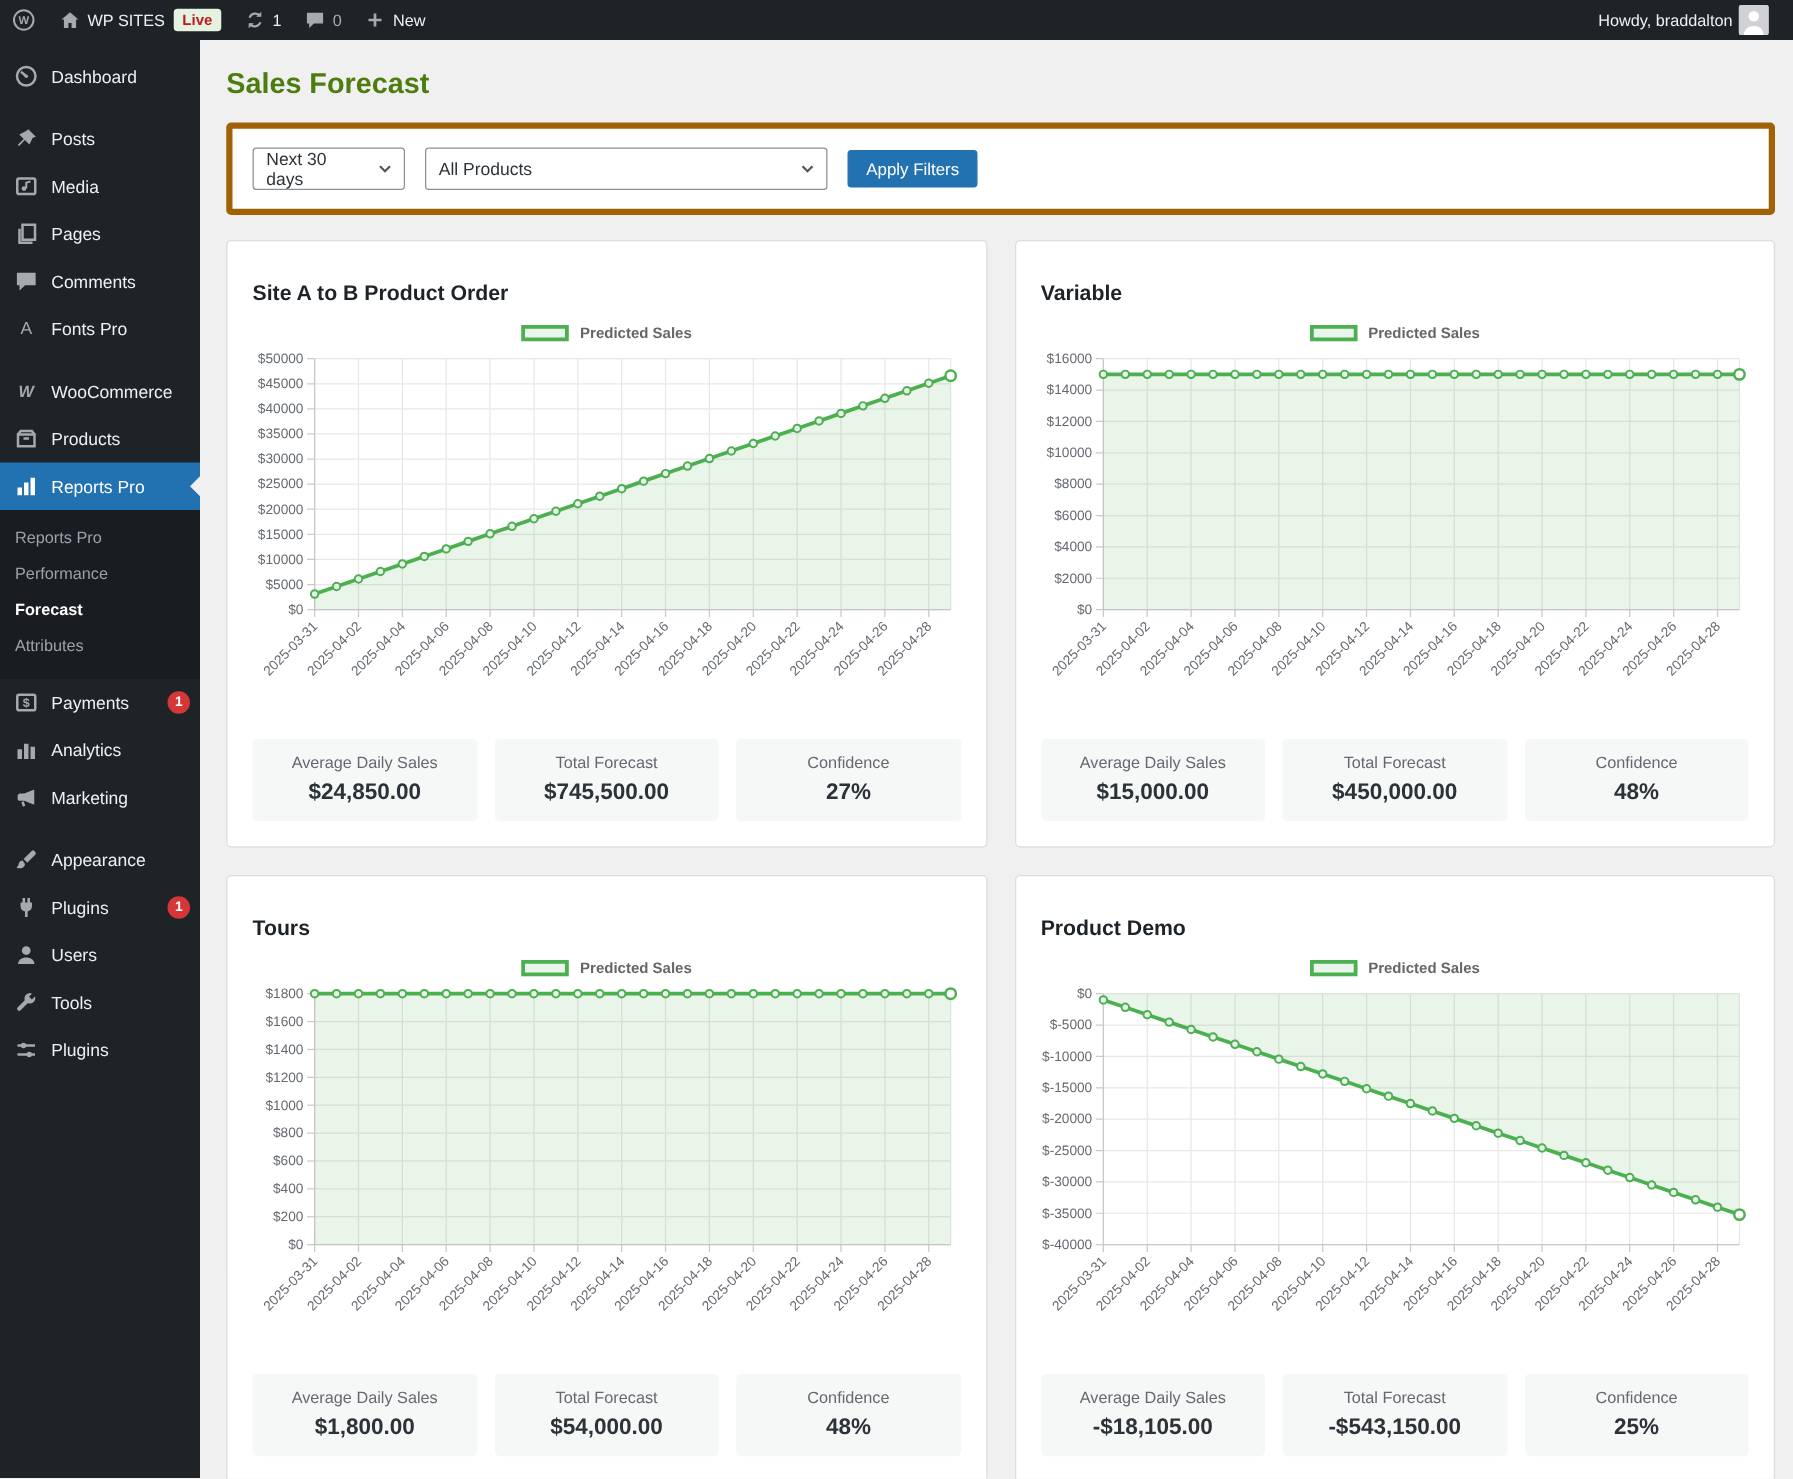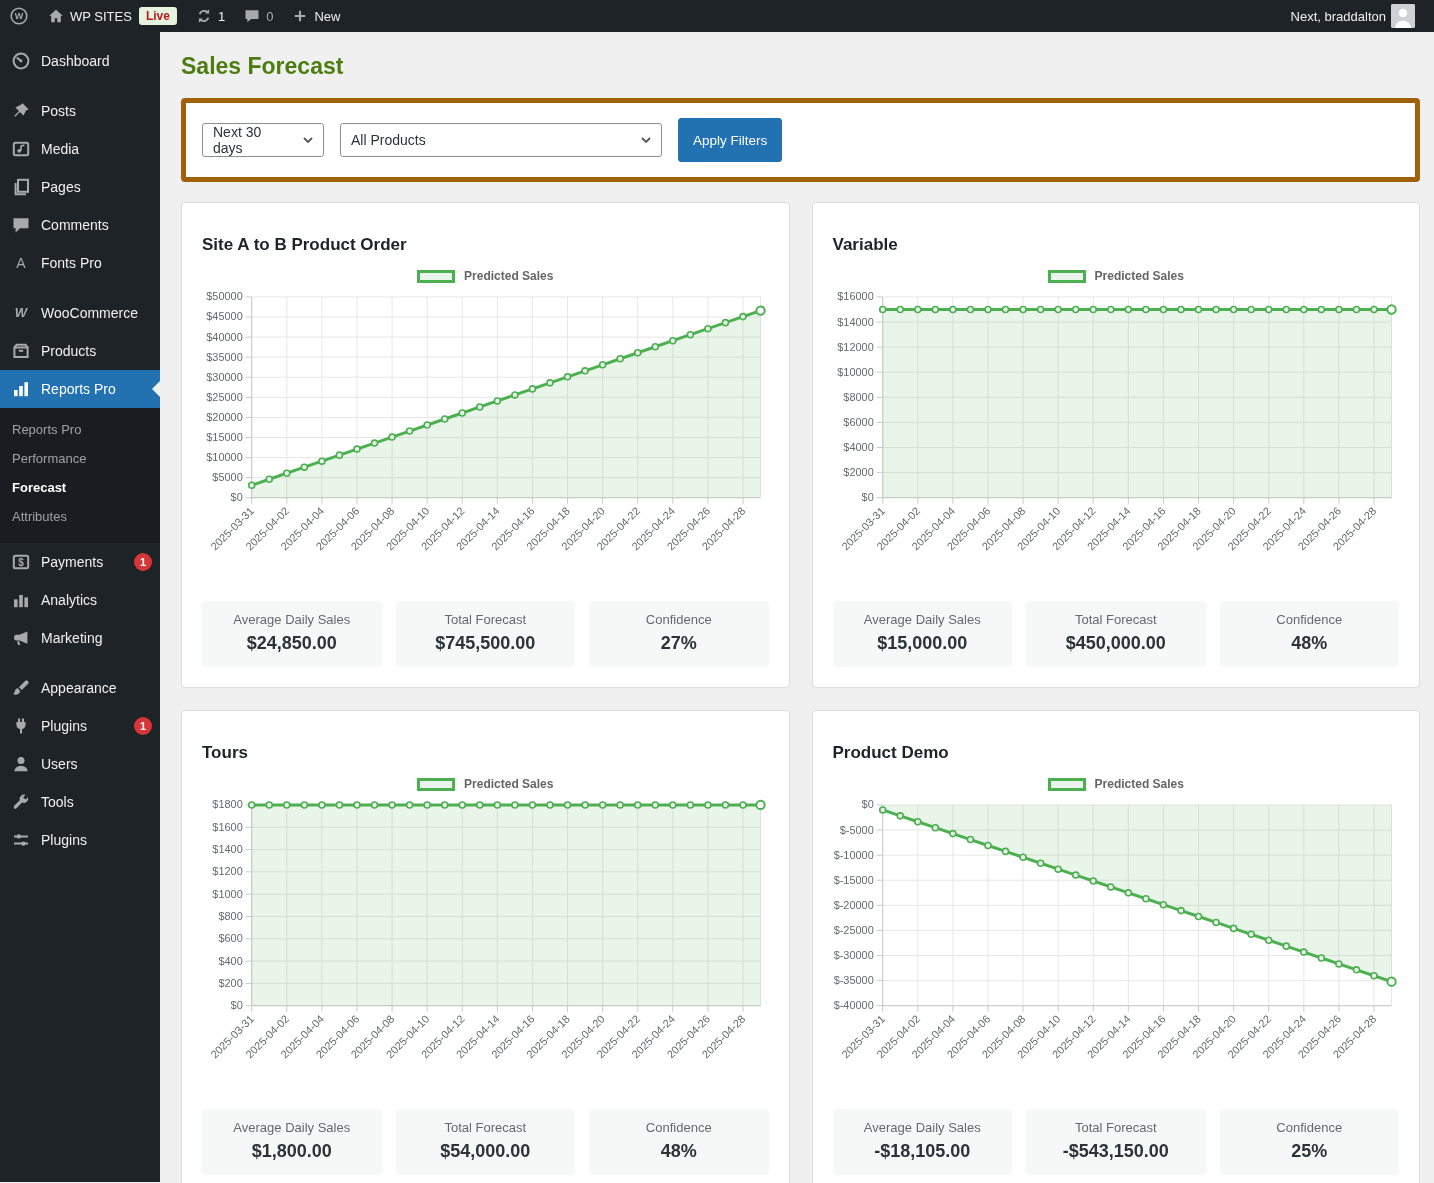--- a/index.html
+++ b/index.html
@@ -58,21 +58,21 @@
   }
   .select {
     position:relative; height:34px; border:1px solid #8c8f94; border-radius:3px; background:#fff;
     display:flex; align-items:center; font-size:14px; color:#2c3338; padding:0 30px 0 10px; cursor:pointer;
   }
   .select .chev { position:absolute; right:8px; top:50%; transform:translateY(-50%); color:#50575e; display:flex; }
   .select.narrow { width:122px; }
   .select.wide { width:322px; }
   .apply-btn {
     background:#2271b1; color:#fff; border:1px solid #2271b1; border-radius:3px;
-    height:44px; padding:0 14px; font-size:13.5px; cursor:pointer; font-family:inherit;
+    height:30px; padding:0 14px; font-size:13.5px; cursor:pointer; font-family:inherit;
   }
   
   .cards { display:grid; grid-template-columns:1fr 1fr; gap:22px; }
   .card { background:#fff; border:1px solid #dcdcde; border-radius:4px; padding:32px 20px 20px 20px; }
   .card-title { font-size:17px; font-weight:bold; margin:0 0 14px 0; color:#1d2327; }
   .legend { display:flex; justify-content:center; align-items:center; gap:9px; margin-bottom:4px; }
   .legend-box { width:38px; height:13px; border:3px solid #4caf50; background:#e9f4ec; display:inline-block; }
   .legend-label { font-size:12px; color:#666;font-weight:bold; }
   .plot svg { display:block; width:100%; height:auto; }
   .stats { display:grid; grid-template-columns:1fr 1fr 1fr; gap:14px; margin-top:16px; }
@@ -123,21 +123,21 @@
   <div class="ab-item">
     <span class="ab-icon">
         <svg viewBox="0 0 20 20" width="18" height="18">
           <path d="M10 4.2v11.6M4.2 10h11.6" stroke="currentColor" stroke-width="2.4"></path>
         </svg>
       </span>
     <span>New</span>
   </div>
   <div class="ab-right">
     <div class="ab-item">
-      <span>Next, braddalton</span>
+      <span>Howdy, braddalton</span>
       <span class="avatar">
           <svg viewBox="0 0 24 24" width="24" height="24">
             <rect width="24" height="24" fill="#cfd1d4"></rect>
             <circle cx="12" cy="9" r="4.2" fill="#fff"></circle>
             <path d="M4 24c.5-5 3.6-7.2 8-7.2s7.5 2.2 8 7.2z" fill="#fff"></path>
           </svg>
         </span>
     </div>
   </div>
 </div>

